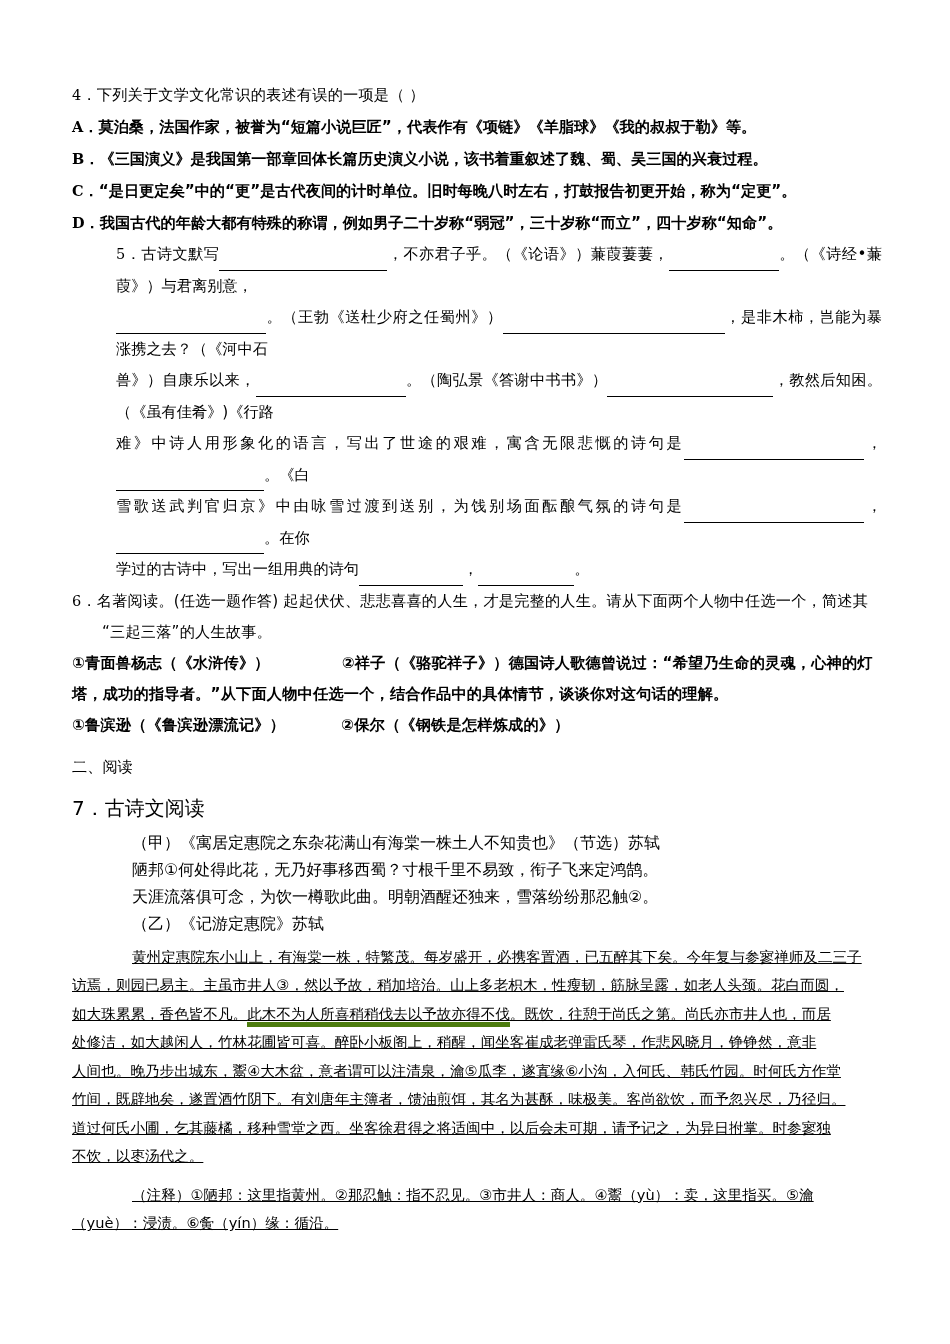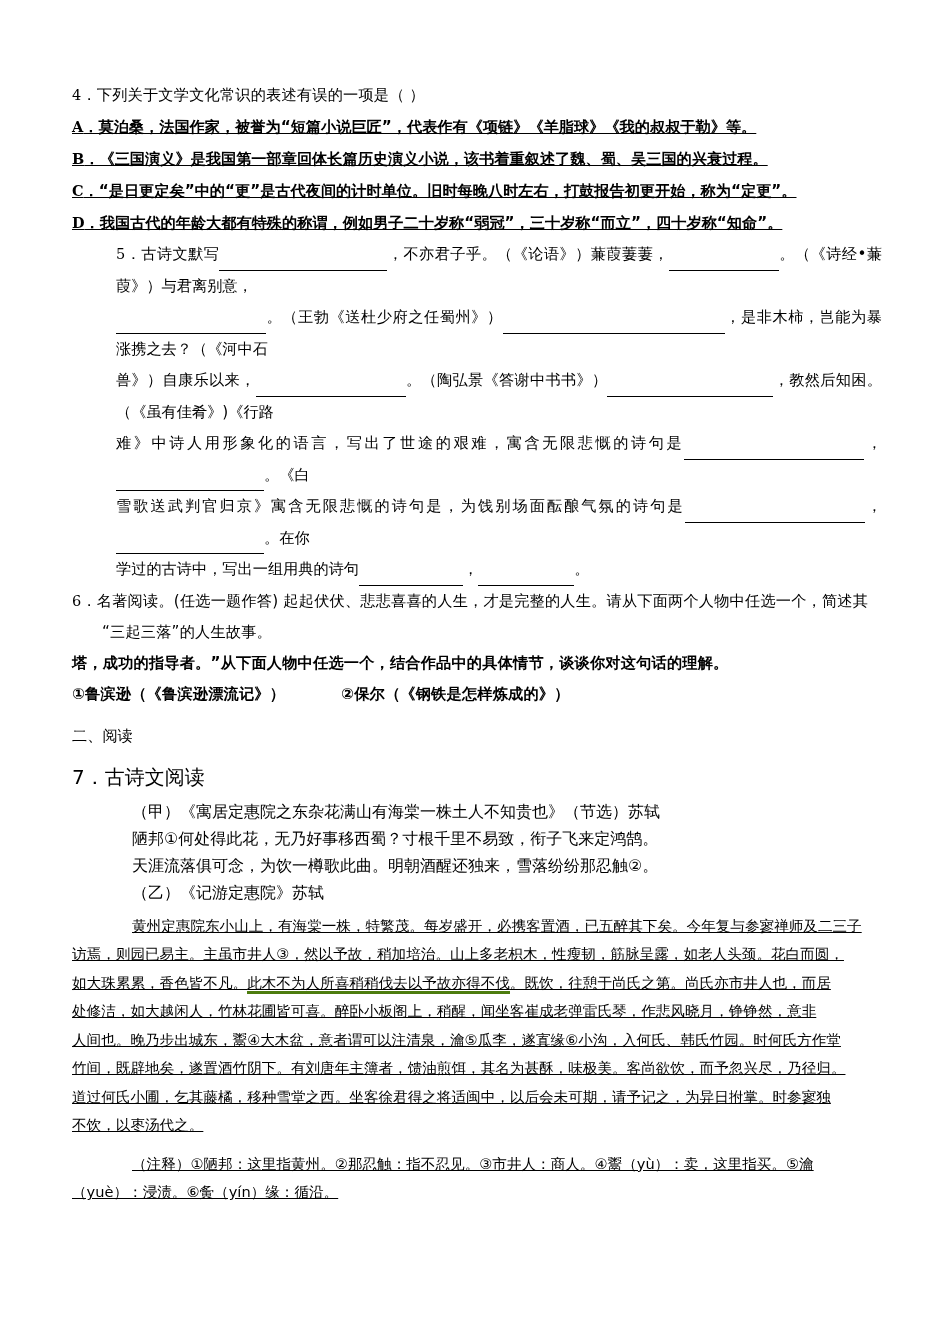--- a/index.html
+++ b/index.html
@@ -43,21 +43,20 @@
     font-family: "DejaVu Serif", "Liberation Serif", serif;
     font-size: 14.5px;
   }
   .bold {
     font-weight: bold;
   }
   .opt {
     font-size: 15.2px;
     line-height: 31px;
     font-weight: bold;
-    text-decoration: underline;
   }
   .opt-label {
     font-family: "DejaVu Serif", "Liberation Serif", serif;
     font-weight: bold;
     font-size: 14.5px;
   }
   .blank {
     display: inline-block;
     border-bottom: 1px solid #000;
     vertical-align: bottom;
@@ -78,21 +77,21 @@
     font-size: 16px;
     line-height: 27px;
   }
   .prose {
     font-size: 14.6px;
     line-height: 28.5px;
     text-align: justify;
     text-decoration: underline;
   }
   .underline-text {
-    border-bottom: 3px solid #4d7c0f;
+    border-bottom: 5px solid #4d7c0f;
   }
   .spacer-6 { height: 6px; }
   .spacer-10 { height: 10px; }
 </style>
 </head>
 <body>
 
 <div class="page">
   <div class="content">
 
@@ -113,30 +112,33 @@
       <span class="opt-label">D</span><span>．我国古代的年龄大都有特殊的称谓，例如男子二十岁称“弱冠”，三十岁称“而立”，四十岁称“知命”。</span>
     </p>
 
     <div>
       <p class="fill-block">
         <span class="q-num">5</span><span><span>．古诗文默写</span><span class="blank" style="width: 168px; height: 17px;"></span><span>，不亦君子乎。（《论语》）蒹葭萋萋，</span><span class="blank" style="width: 110px; height: 17px;"></span><span>。（《诗经•蒹葭》）与君离别意，</span></span>
       </p>
       <p class="fill-block"><span><span class="blank" style="width: 150px; height: 17px;"></span><span>。（王勃《送杜少府之任蜀州》）</span><span class="blank" style="width: 222px; height: 17px;"></span><span>，是非木柿，岂能为暴涨携之去？（《河中石</span></span></p>
       <p class="fill-block"><span><span>兽》）自康乐以来，</span><span class="blank" style="width: 150px; height: 17px;"></span><span>。（陶弘景《答谢中书书》）</span><span class="blank" style="width: 166px; height: 17px;"></span><span>，教然后知困。（《虽有佳肴》)《行路</span></span></p>
       <p class="fill-block"><span><span>难》中诗人用形象化的语言，写出了世途的艰难，寓含无限悲慨的诗句是</span><span class="blank" style="width: 180px; height: 17px;"></span><span>，</span><span class="blank" style="width: 148px; height: 17px;"></span><span>。《白</span></span></p>
-      <p class="fill-block"><span><span>雪歌送武判官归京》寓含无限悲慨的诗句是，为饯别场面酝酿气氛的诗句是</span><span class="blank" style="width: 180px; height: 17px;"></span><span>，</span><span class="blank" style="width: 148px; height: 17px;"></span><span>。在你</span></span></p>
+      <p class="fill-block"><span><span>雪歌送武判官归京》中由咏雪过渡到送别，为饯别场面酝酿气氛的诗句是</span><span class="blank" style="width: 180px; height: 17px;"></span><span>，</span><span class="blank" style="width: 148px; height: 17px;"></span><span>。在你</span></span></p>
       <p class="fill-block"><span><span>学过的古诗中，写出一组用典的诗句</span><span class="blank" style="width: 104px; height: 17px;"></span><span>，</span><span class="blank" style="width: 96px; height: 17px;"></span><span>。</span></span></p>
     </div>
 
     <div>
       <p class="q-line">
         <span class="q-num">6</span><span>．名著阅读。(任选一题作答) 起起伏伏、悲悲喜喜的人生，才是完整的人生。请从下面两个人物中任选一个，简述其</span>
       </p>
       <p class="q-line" style="text-indent:30px">
         <span>“三起三落”的人生故事。</span>
+      </p>
+      <p class="q-line bold">
+        <span>①青面兽杨志（《水浒传》）</span><span style="display:inline-block;width:72px"></span><span>②祥子（《骆驼祥子》）德国诗人歌德曾说过：“希望乃生命的灵魂，心神的灯</span>
       </p>
       <p class="q-line bold">
         <span>塔，成功的指导者。”从下面人物中任选一个，结合作品中的具体情节，谈谈你对这句话的理解。</span>
       </p>
       <p class="q-line bold">
         <span>①鲁滨逊（《鲁滨逊漂流记》）</span><span style="display:inline-block;width:56px"></span><span>②保尔（《钢铁是怎样炼成的》）</span>
       </p>
     </div>
 
     <p class="section-head">二、阅读</p>

